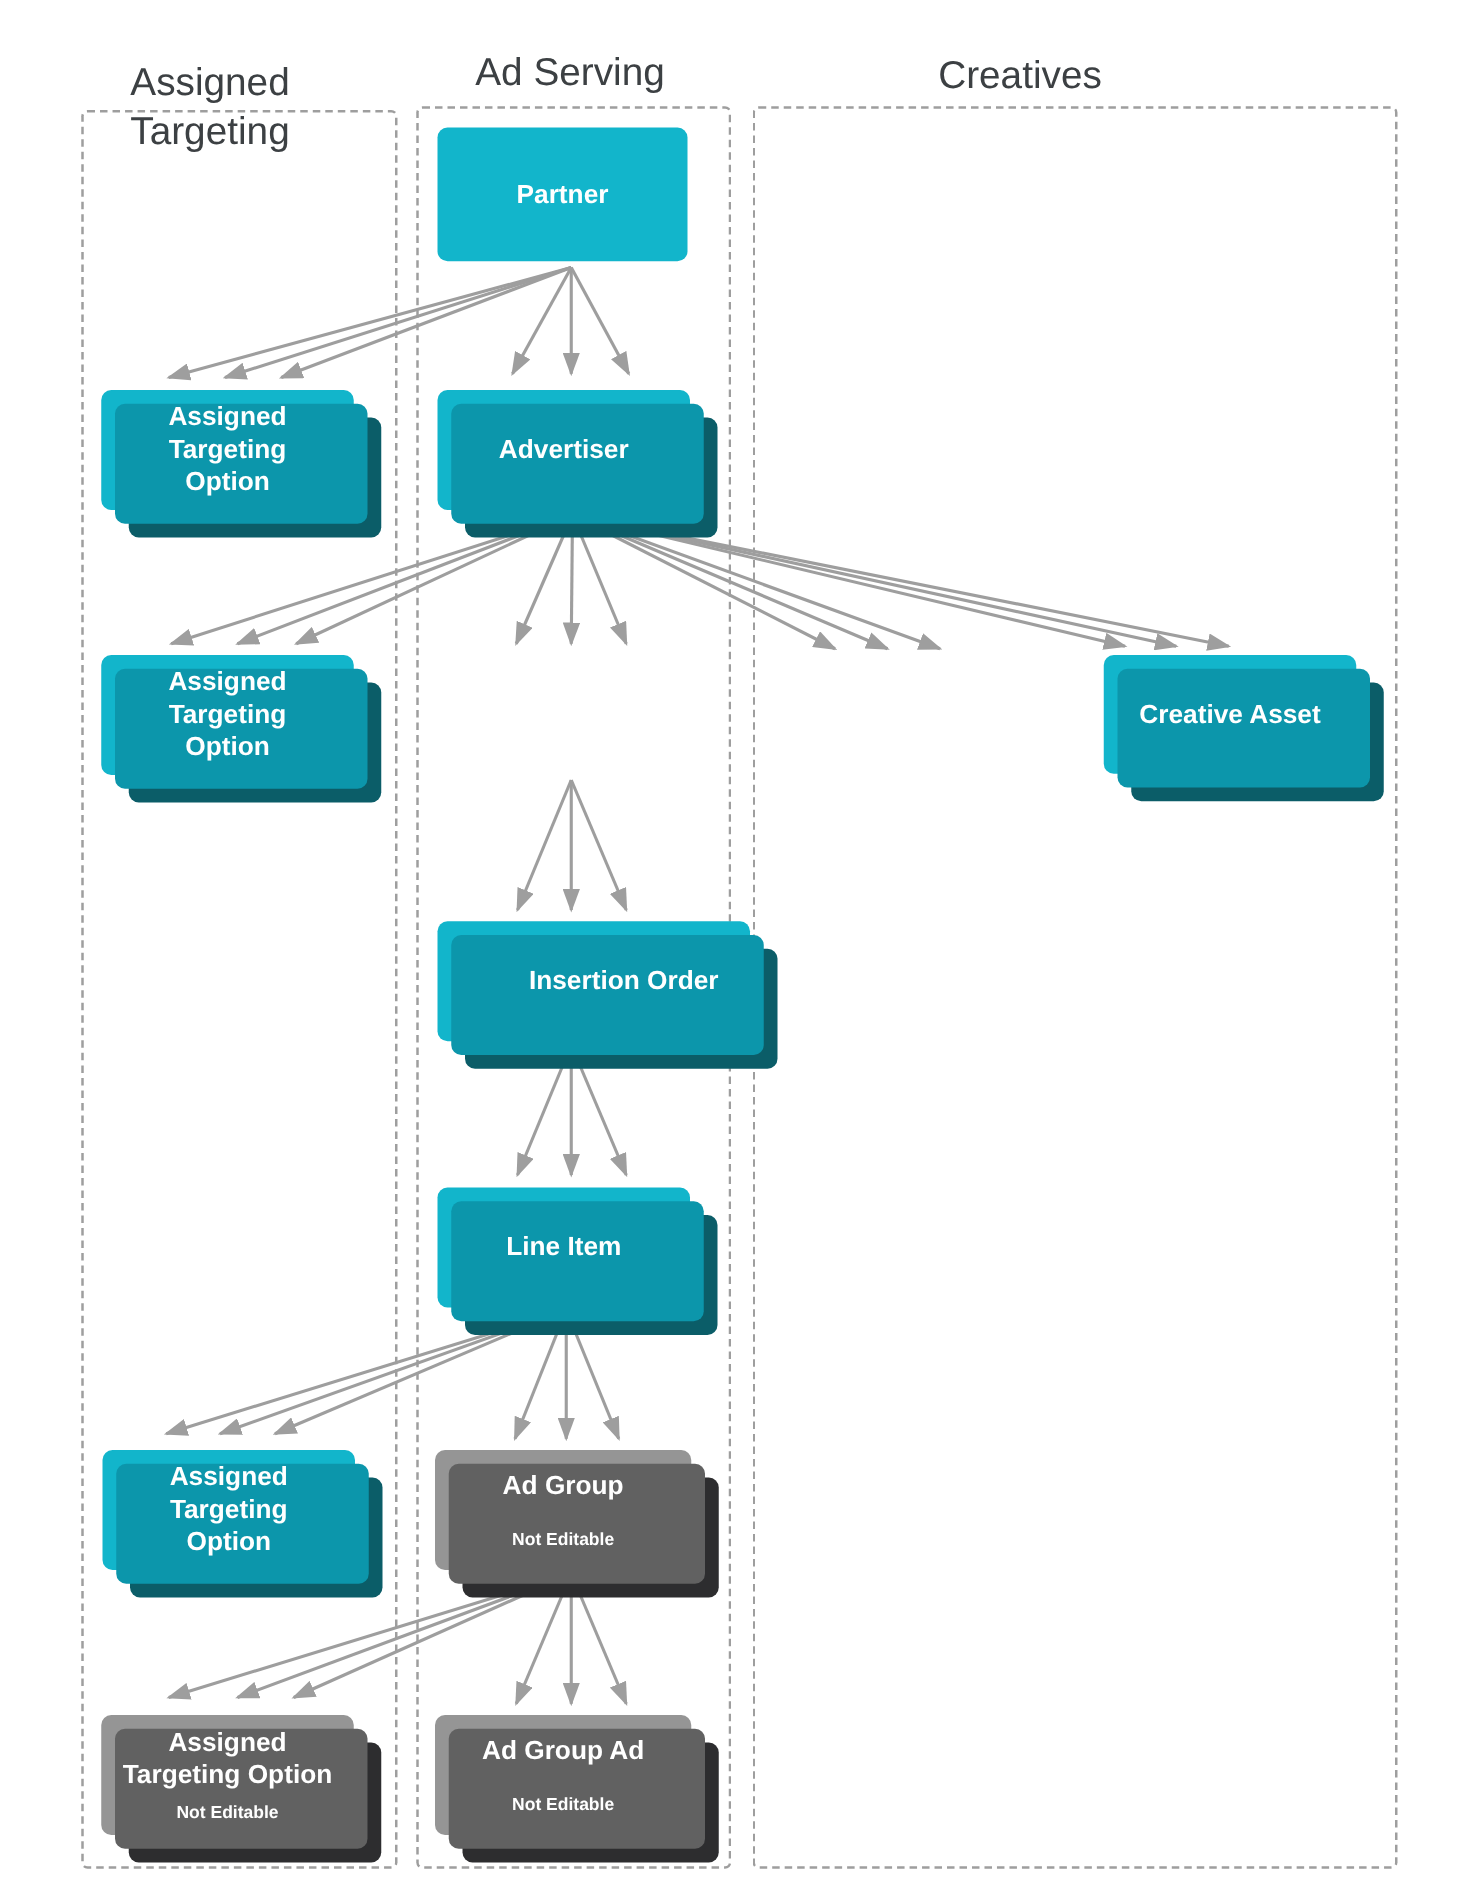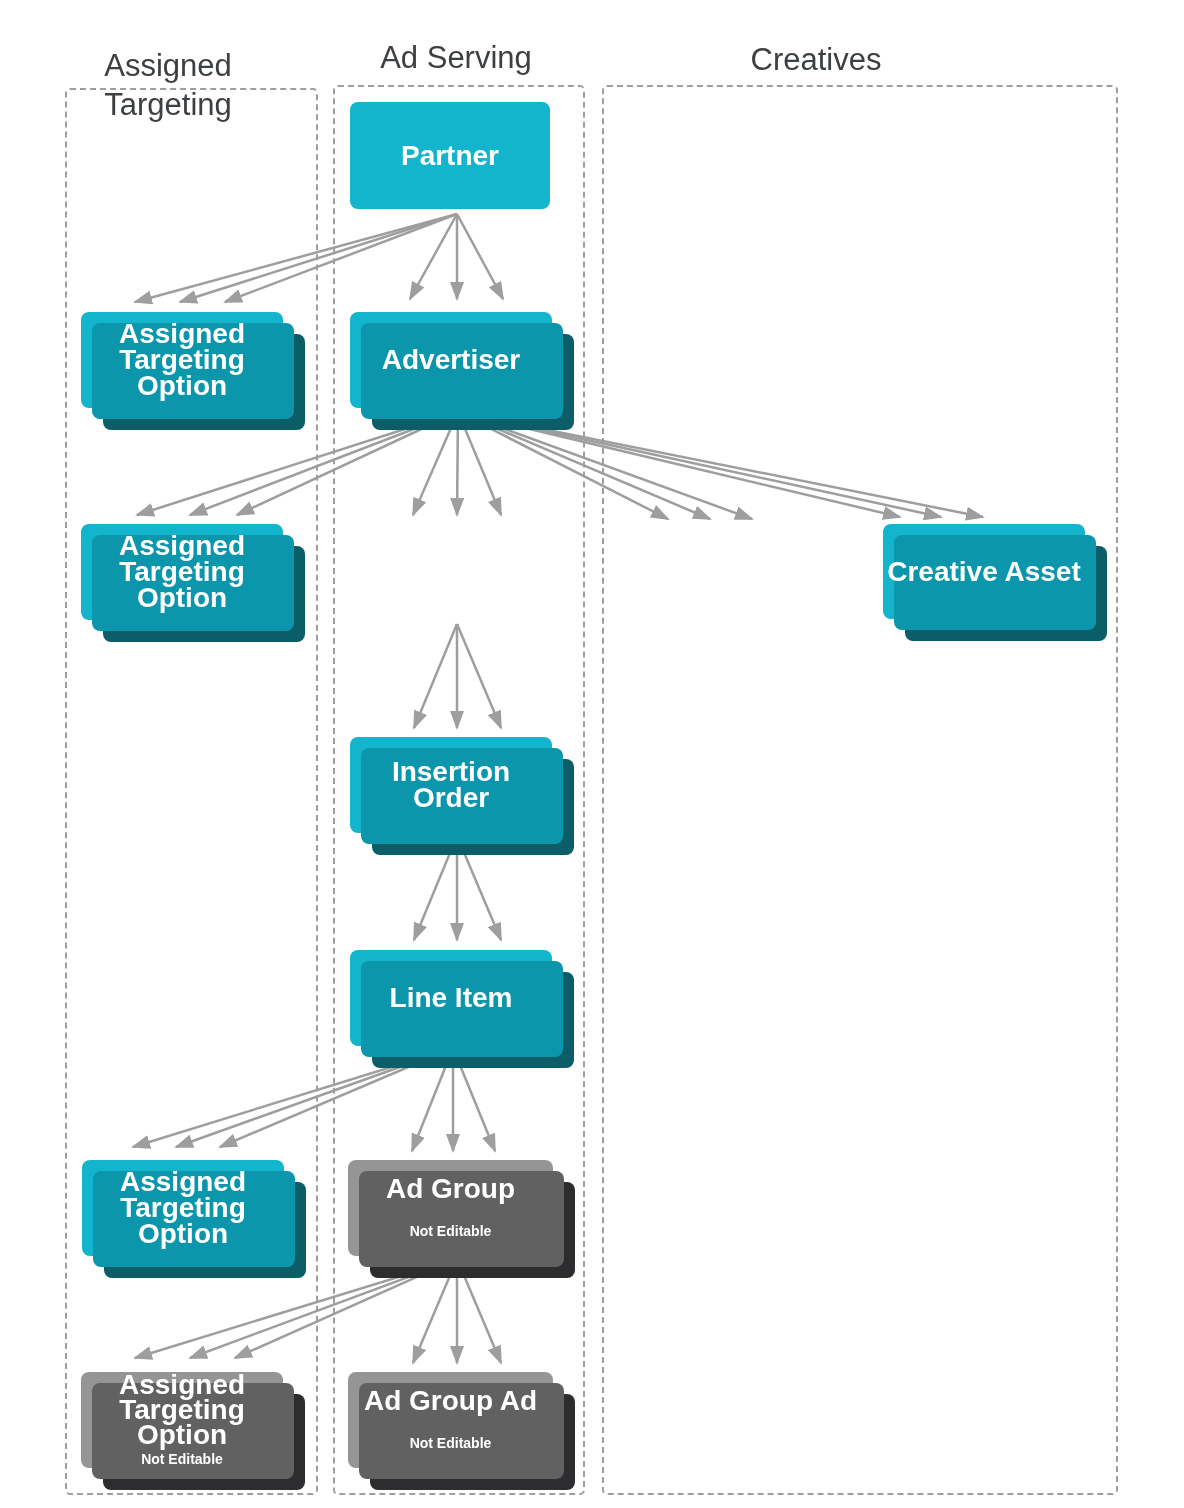--- a/index.html
+++ b/index.html
@@ -31,21 +31,21 @@
     border-radius:8px;
     z-index:2;
     display:flex;
     flex-direction:column;
     align-items:center;
     justify-content:center;
     text-align:center;
     color:#ffffff;
     font-weight:bold;
   }
-  .node .node-label{font-size:28px;line-height:26px;}
+  .node .node-label{font-size:21px;line-height:26px;}
   .node .node-label span{display:block;}
   .node .node-sublabel{font-size:14px;line-height:18px;}
   .teal{background:#12b5cb;}
   .gray{background:#959595;}
   
   .stacked::before,.stacked::after{
     content:"";
     position:absolute;
     left:0;top:0;right:0;bottom:0;
     border-radius:8px;
@@ -144,21 +144,21 @@
 
   <div class="node teal" style="left:350px;top:102px;width:200px;height:107px;">
     <div class="node-label">Partner</div>
   </div>
 
   <div class="node teal stacked" style="left:350px;top:312px;width:202px;height:96px;">
     <div class="node-label">Advertiser</div>
   </div>
 
 
-  <div class="node teal stacked" style="left:350px;top:737px;width:202px;height:96px;">
+  <div class="node teal stacked" style="left:350px;top:737px;width:202px;height:96px;padding-left:48px;">
     <div class="node-label">Insertion Order</div>
   </div>
 
   <div class="node teal stacked" style="left:350px;top:950px;width:202px;height:96px;">
     <div class="node-label">Line Item</div>
   </div>
 
   <div class="node gray stacked" style="left:348px;top:1160px;width:205px;height:96px;">
     <div class="node-label">Ad Group</div>
     <div class="gap"></div>

